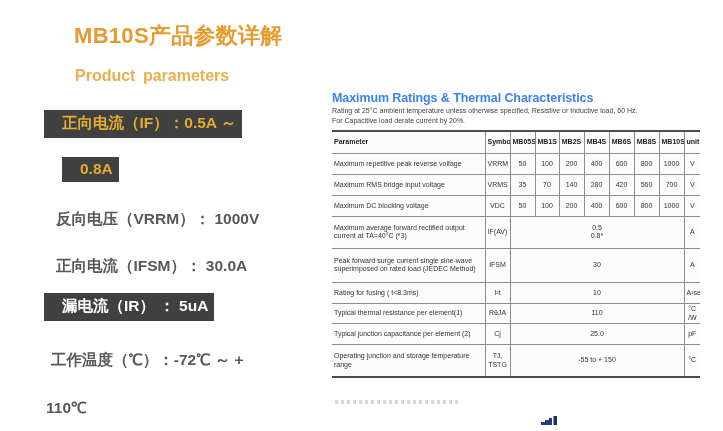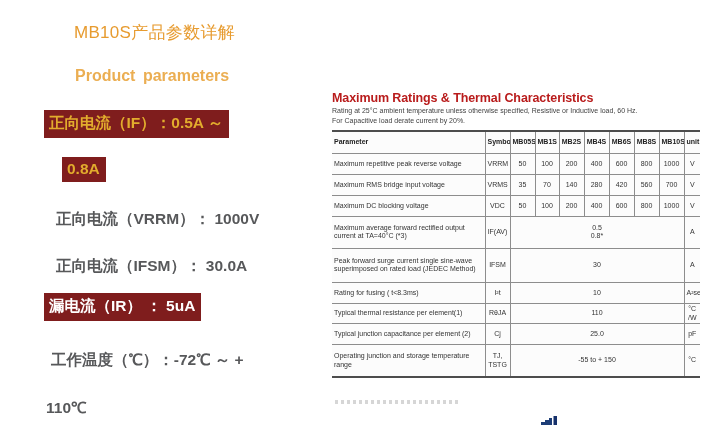--- a/index.html
+++ b/index.html
@@ -7,51 +7,51 @@
   body {
     position:relative;
     background:#ffffff;
     font-family:"Liberation Sans", sans-serif;
     overflow:hidden;
   }
 
   
   .left-title {
     position:absolute; left:74px; top:21px;
-    font-size:17px; font-weight:normal; color:#E79B2F;
+    font-size:22px; font-weight:bold; color:#E79B2F;
     letter-spacing:0.3px; white-space:nowrap;
   }
   .left-subtitle {
     position:absolute; left:75px; top:67px;
     font-size:16px; color:#EBAE52; white-space:nowrap;
     word-spacing:3px;
     font-weight:bold;
   }
   .spec-item {
     position:absolute;
     font-size:15.5px; font-weight:bold; color:#57585A;
     white-space:nowrap;
   }
-  .spec-item.highlight { background:#7f1d1d; padding:3px 6px 4px 5px; }
+  .spec-item.highlight { background:#404040; padding:3px 6px 4px 18px; }
   .spec-item.gold  { color:#E2AC2D; }
   .spec-item.white { color:#FFFFFF; }
   .spec-0 { left:44px; top:110px; }
   .spec-1 { left:62px; top:157px; }
   .spec-2 { left:56px; top:209px; }
   .spec-3 { left:56px; top:256px; }
   .spec-4 { left:44px; top:293px; }
   .spec-5 { left:51px; top:350px; }
   .spec-6 { left:46px; top:396px; }
 
   
   .datasheet {
     position:absolute; left:332px; top:91px; width:372px;
   }
   .ds-title {
-    font-size:12.5px; font-weight:bold; color:#b91c1c;
+    font-size:12.5px; font-weight:bold; color:#3b82f6;
     letter-spacing:-0.1px; white-space:nowrap;
   }
   .ds-sub {
     font-size:7px; color:#3f3f3f; line-height:1.32; margin-top:1px;
   }
   table.ratings {
     border-collapse:collapse; table-layout:fixed;
     width:368px; margin-top:5px;
     background:#fcfcfc;
     border-top:2px solid #4d4d4d;
@@ -83,21 +83,21 @@
 </head>
 <body>
 
 <div class="left-title">MB10S产品参数详解</div>
 
 <div class="left-subtitle">Product  parameters</div>
 
 <div>
     <div class="spec-item spec-0 highlight gold">正向电流（IF）：0.5A ～</div>
     <div class="spec-item spec-1 highlight gold">0.8A</div>
-    <div class="spec-item spec-2">正向电流（VRRM）：  1000V</div>
+    <div class="spec-item spec-2">反向电压（VRRM）：  1000V</div>
     <div class="spec-item spec-3">正向电流（IFSM）：  30.0A</div>
     <div class="spec-item spec-4 highlight white">漏电流（IR） ：  5uA</div>
     <div class="spec-item spec-5">工作温度（℃）：-72℃ ～ +</div>
     <div class="spec-item spec-6">110℃</div>
   </div>
 
 <div class="datasheet">
   <div class="ds-title">Maximum Ratings &amp; Thermal Characteristics</div>
   <div class="ds-sub">Rating at 25°C ambient temperature unless otherwise specified, Resistive or Inductive load, 60 Hz.</div>
   <div class="ds-sub">For Capacitive load derate current by 20%.</div>

